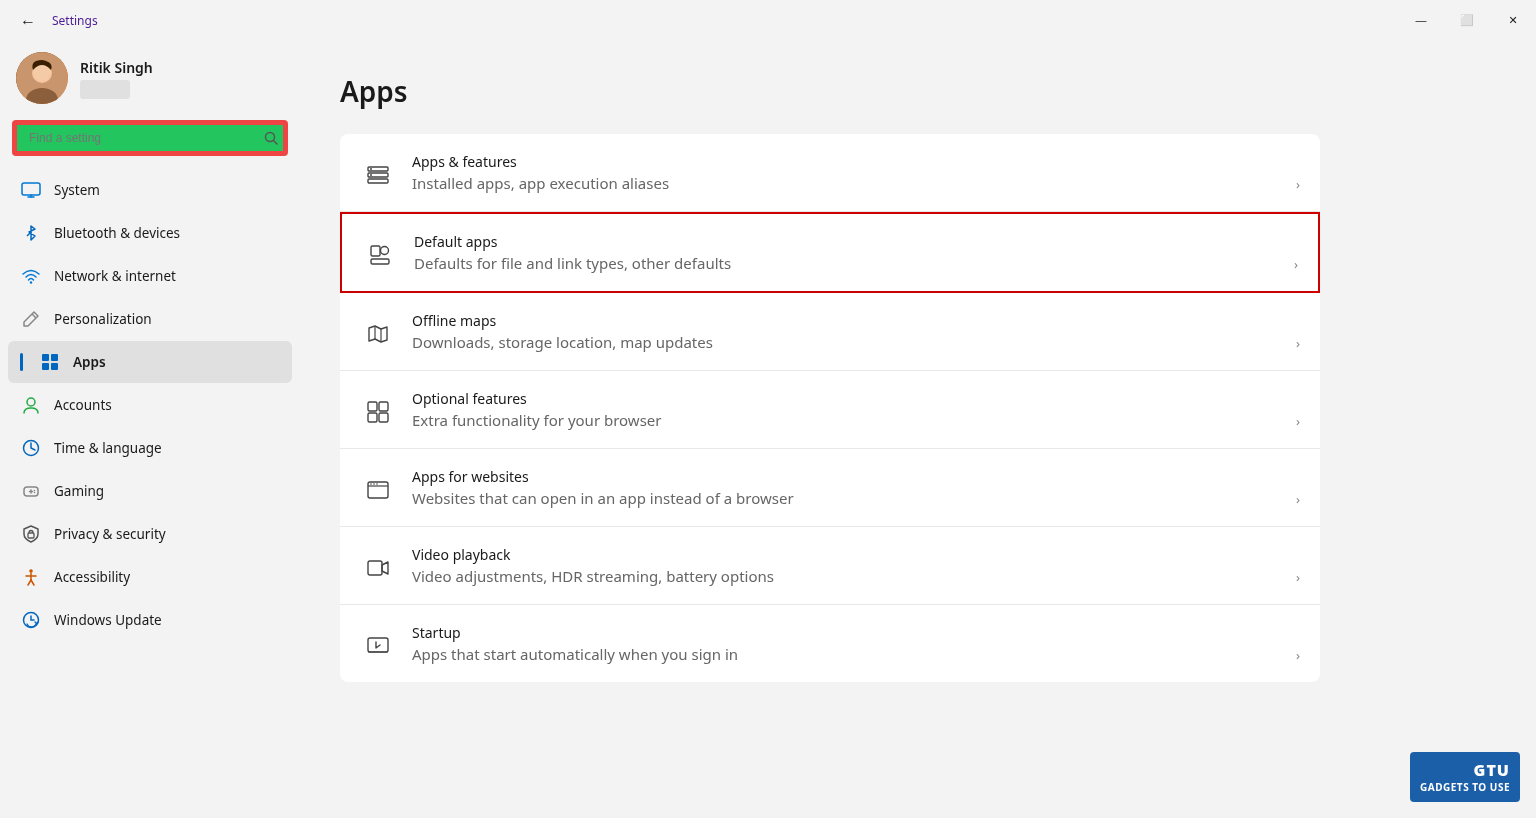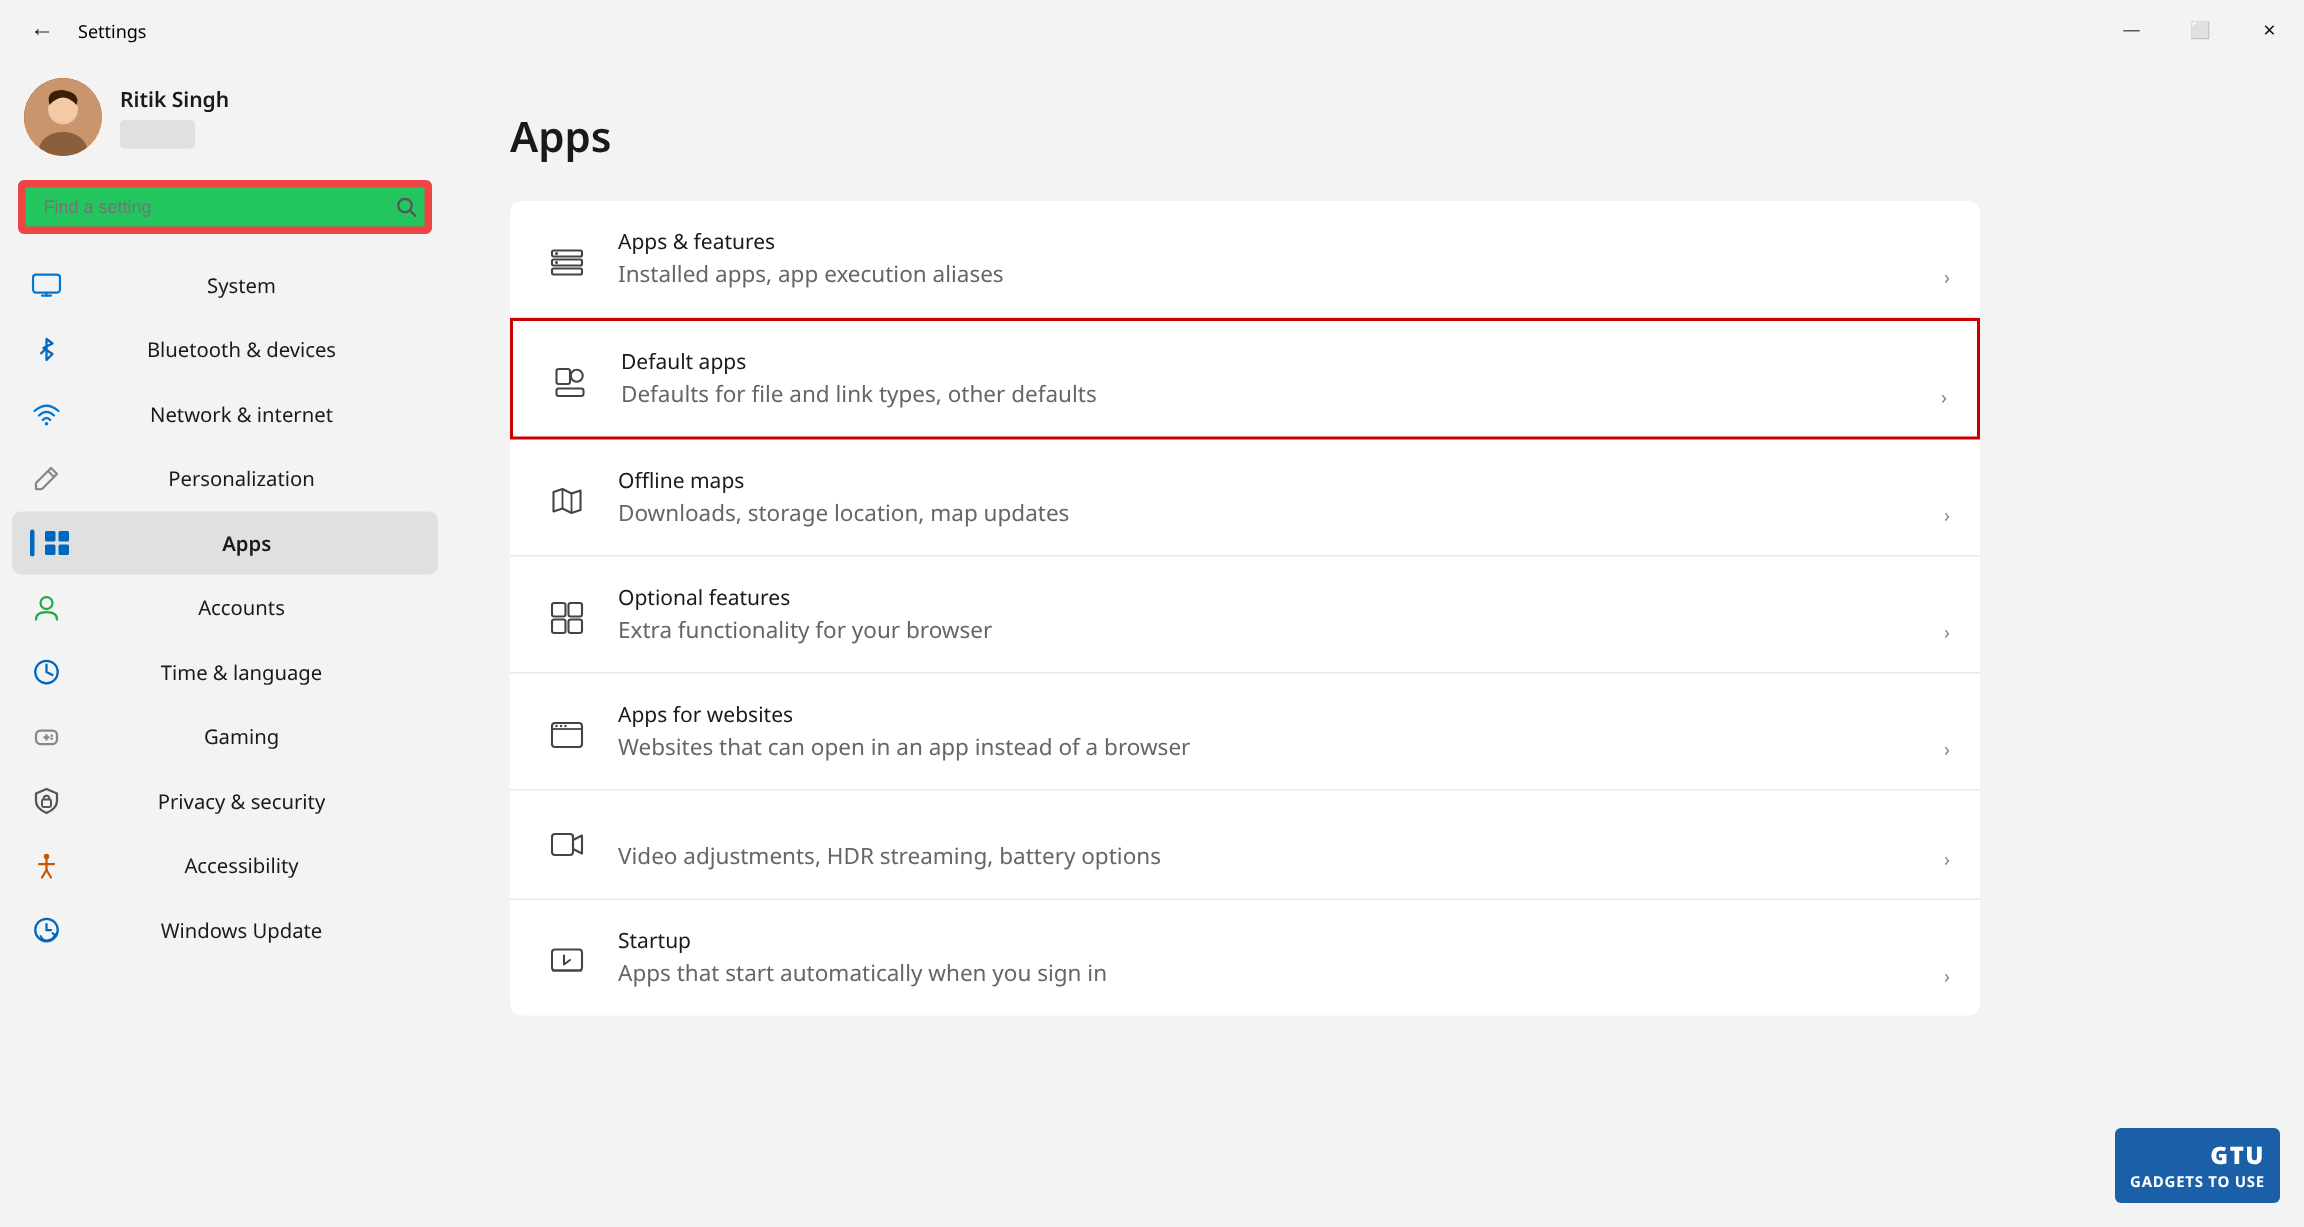--- a/index.html
+++ b/index.html
@@ -18,21 +18,21 @@
       background: #f3f3f3;
       height: 40px;
       display: flex;
       align-items: center;
       padding: 0 12px;
       flex-shrink: 0;
       position: relative;
     }
     .titlebar-title {
       font-size: 12px;
-      color: #000000;
+      color: #4c1d95;
       margin-left: 8px;
     }
     .titlebar-controls {
       position: absolute;
       right: 0;
       top: 0;
       display: flex;
       height: 40px;
     }
     .titlebar-btn {
@@ -131,27 +131,27 @@
       top: 50%;
       transform: translateY(-50%);
       color: #555;
       font-size: 14px;
     }
 
     
     .nav-item {
       display: flex;
       align-items: center;
+      gap: 12px;
       padding: 10px 12px;
       border-radius: 6px;
       cursor: pointer;
       font-size: 13.5px;
       color: #1a1a1a;
       margin: 1px 0;
-      text-align: center;
     }
     .nav-item.active {
       background: rgba(0,0,0,0.08);
       font-weight: 600;
     }
     .nav-icon {
       width: 22px;
       height: 22px;
       display: flex;
       align-items: center;
@@ -520,20 +520,21 @@
       </div>
 
       <div class="settings-item">
         <div class="item-icon">
           <svg width="24" height="24" viewBox="0 0 24 24" fill="none">
               <rect x="2" y="5" width="14" height="14" rx="2" stroke="#444" stroke-width="1.4"></rect>
               <path d="M16 9 L22 6 L22 18 L16 15 Z" stroke="#444" stroke-width="1.4" stroke-linejoin="round" fill="none"></path>
             </svg>
         </div>
         <div class="item-text">
+          <div class="item-title">Video playback</div>
           <div class="item-subtitle">Video adjustments, HDR streaming, battery options</div>
         </div>
         <span class="item-chevron">›</span>
       </div>
 
       <div class="settings-item">
         <div class="item-icon">
           <svg width="24" height="24" viewBox="0 0 24 24" fill="none">
               <rect x="2" y="4" width="20" height="14" rx="2" stroke="#444" stroke-width="1.4"></rect>
               <line x1="2" y1="18" x2="22" y2="18" stroke="#444" stroke-width="1.2"></line>

